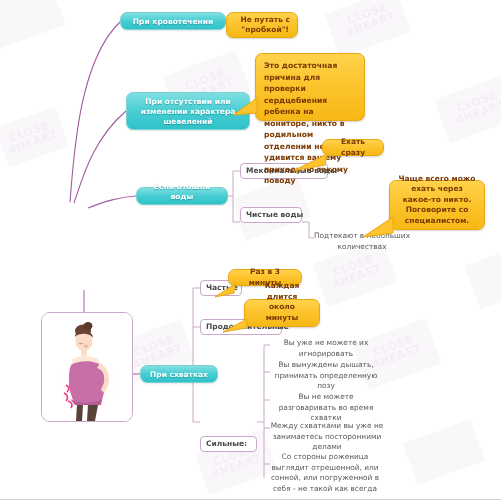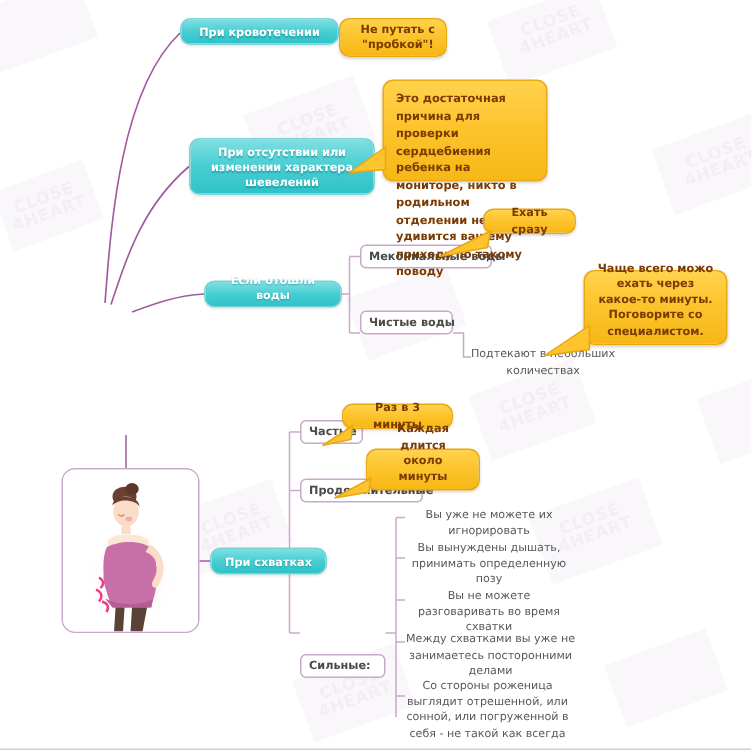--- a/index.html
+++ b/index.html
@@ -314,21 +314,21 @@
   <div class="yellow" style="left:322px;top:139px;width:62px;height:17px;">
     <span>Ехать сразу</span>
   </div>
   <svg class="tail" style="left:292px;top:153px;" width="36" height="20" viewBox="0 0 36 20">
     <path d="M35,1 L1,18 L33,12 Z" fill="#fdc42e" stroke="#e9a712" stroke-width="1"></path>
   </svg>
 
   <div class="yellow" style="left:389px;top:180px;width:96px;height:50px;flex-direction:column;">
     <span>Чаще всего можо</span>
     <span>ехать через</span>
-    <span>какое-то минуты.</span>
+    <span>какое-то никто.</span>
     <span>Поговорите со</span>
     <span>специалистом.</span>
   </div>
   <svg class="tail" style="left:362px;top:213px;" width="32" height="26" viewBox="0 0 32 26">
     <path d="M31,4 L1,24 L31,20 Z" fill="#fdc42e" stroke="#e9a712" stroke-width="1"></path>
   </svg>
 
   <div class="yellow" style="left:228px;top:269px;width:74px;height:17px;">
     <span>Раз в 3 минуты</span>
   </div>

